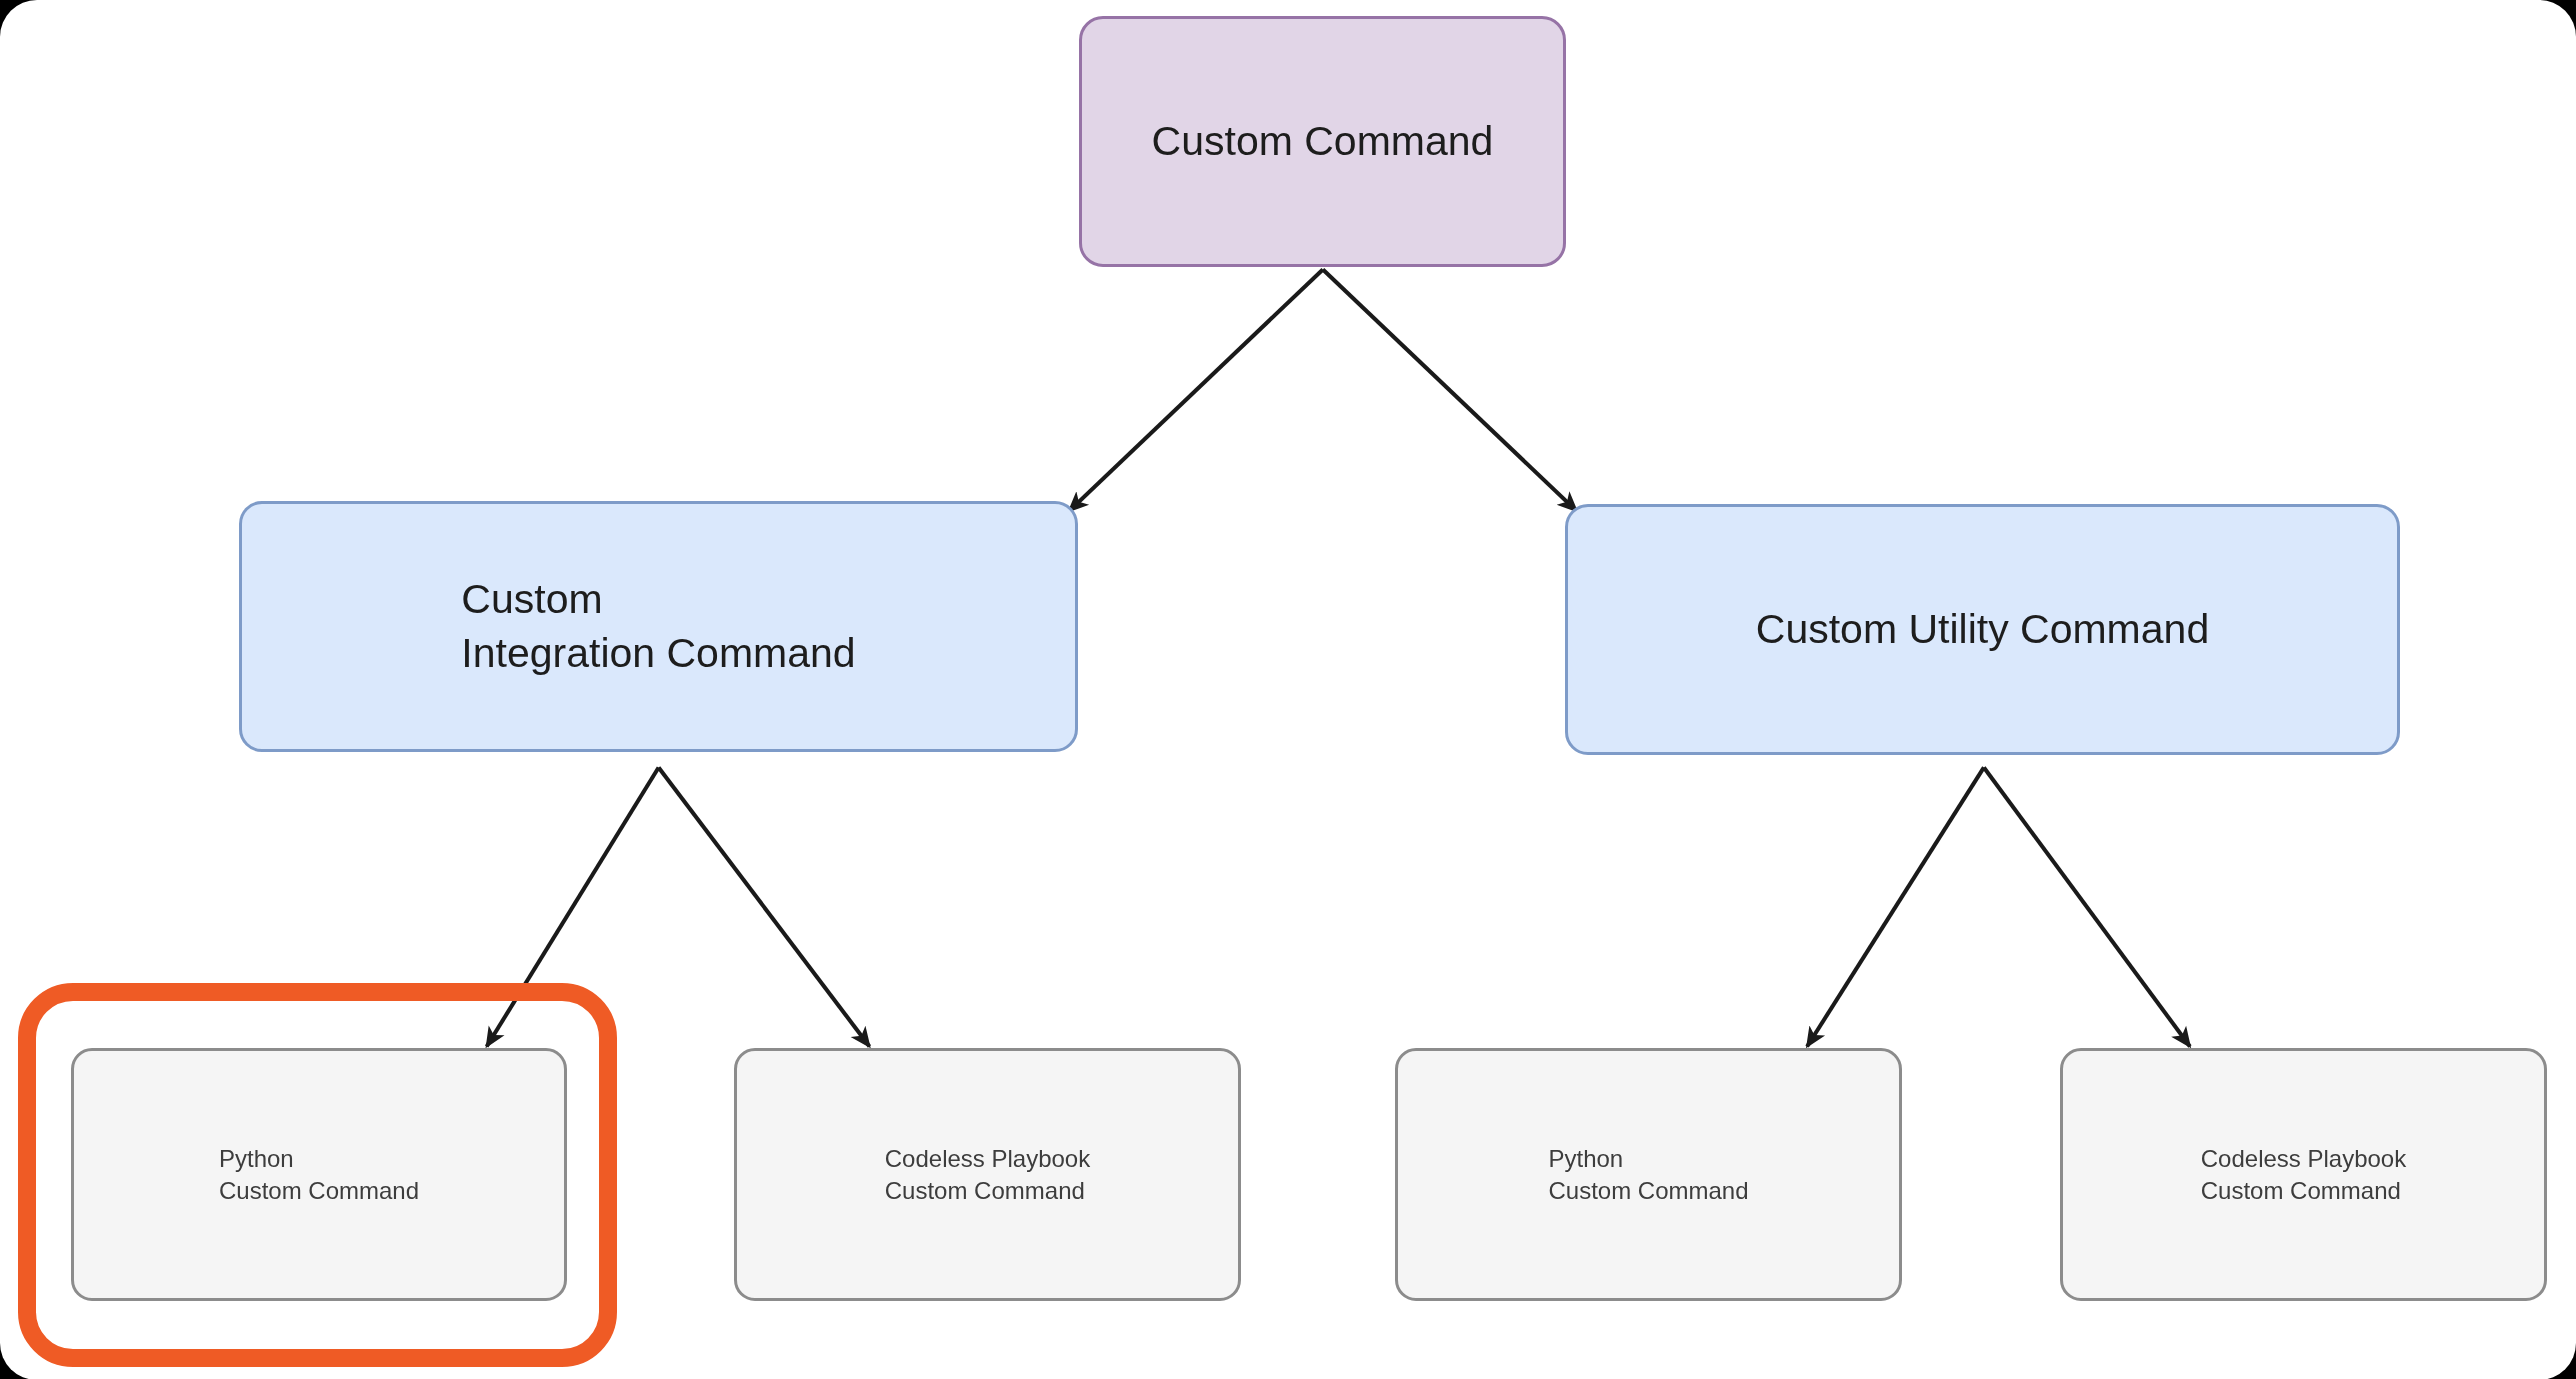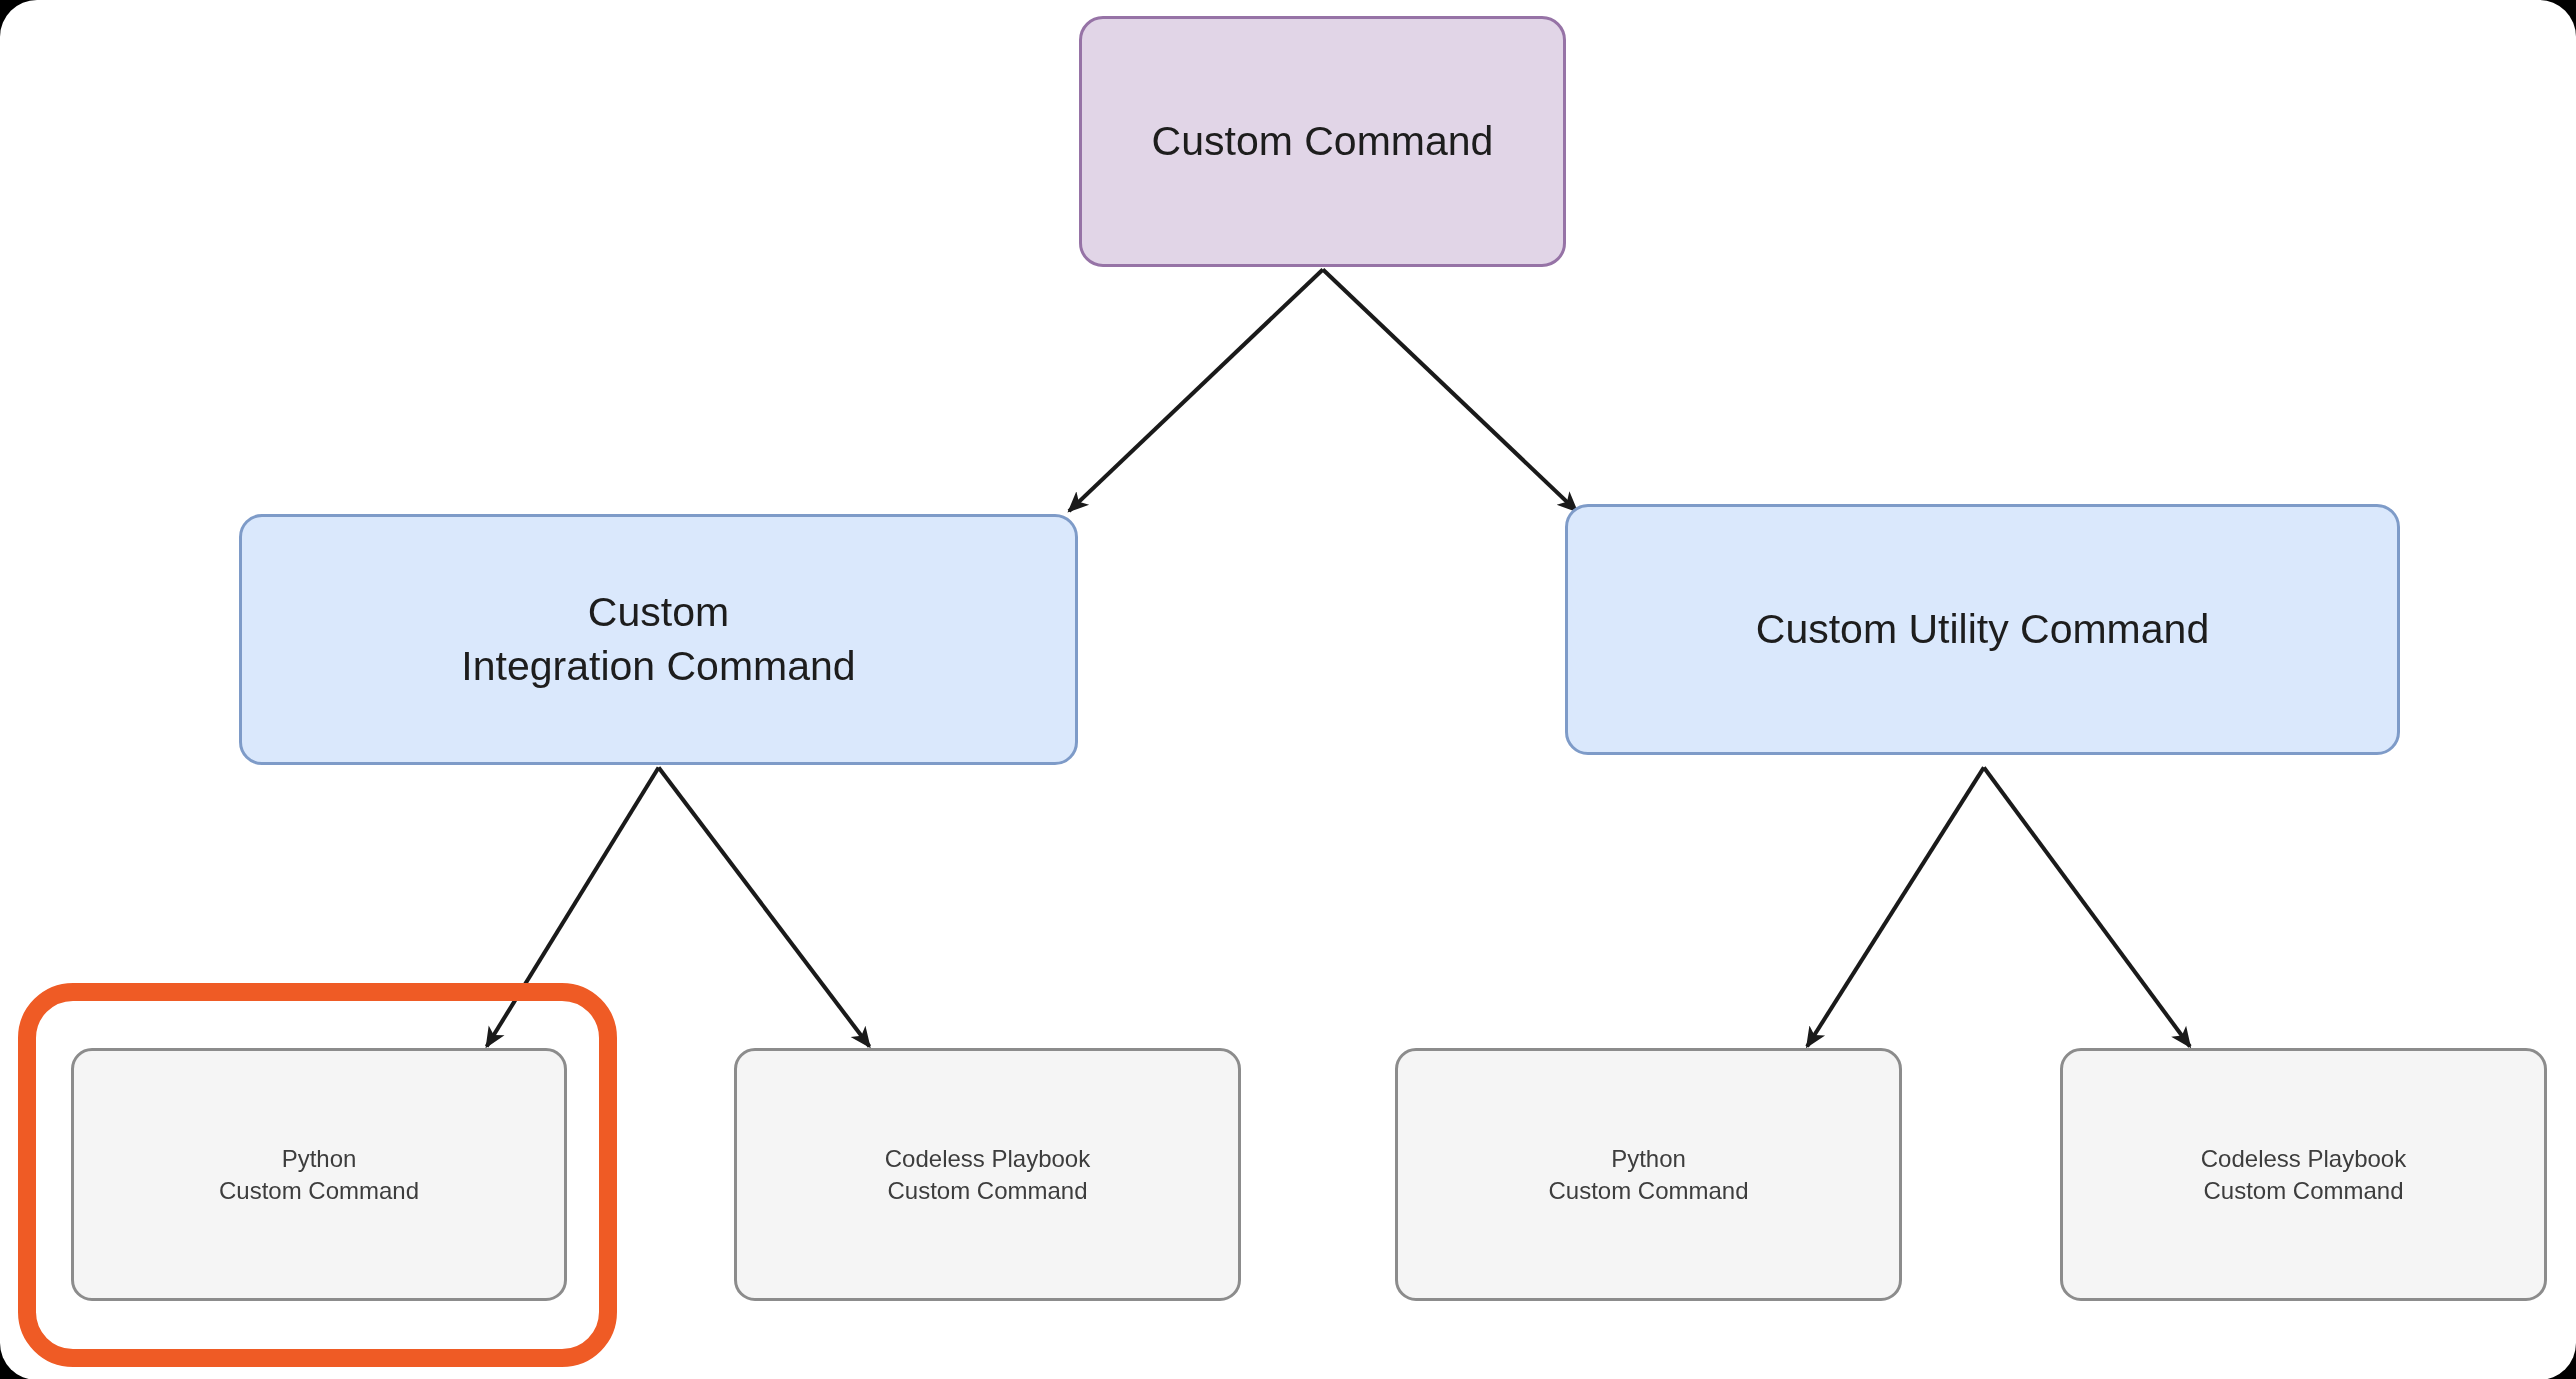--- a/index.html
+++ b/index.html
@@ -26,21 +26,20 @@
     width: 2576px;
     height: 1380px;
     display: block;
   }
   .node {
     position: absolute;
     box-sizing: border-box;
     display: flex;
     align-items: center;
     justify-content: center;
-    text-align: center;
     color: #1d1d1d;
     line-height: 1.30;
     white-space: pre-line;
     user-select: none;
   }
   .node-root {
     border-radius: 24px;
     border: 3.2px solid #9673A6;
     background: #E1D5E7;
     font-size: 41px;
@@ -85,21 +84,21 @@
         <line x1="812" y1="946" x2="1072" y2="1290" marker-end="url(#arrowhead)"></line>
         <line x1="2446" y1="946" x2="2228" y2="1290" marker-end="url(#arrowhead)"></line>
         <line x1="2446" y1="946" x2="2700" y2="1290" marker-end="url(#arrowhead)"></line>
       </g>
   </svg>
 
   <div class="node node-root" style="left: 1079px; top: 16px; width: 487px; height: 251px;">
     <span>Custom Command</span>
   </div>
 
-  <div class="node node-level2" style="left: 239px; top: 514px; width: 839px; height: 251px;">
+  <div class="node node-level2" style="left: 239px; top: 501px; width: 839px; height: 251px;">
     <span>Custom
 Integration Command</span>
   </div>
 
   <div class="node node-level2" style="left: 1565px; top: 504px; width: 835px; height: 251px;">
     <span>Custom Utility Command</span>
   </div>
 
   <div class="node node-leaf" style="left: 71px; top: 1048px; width: 496px; height: 253px;">
     <span>Python

